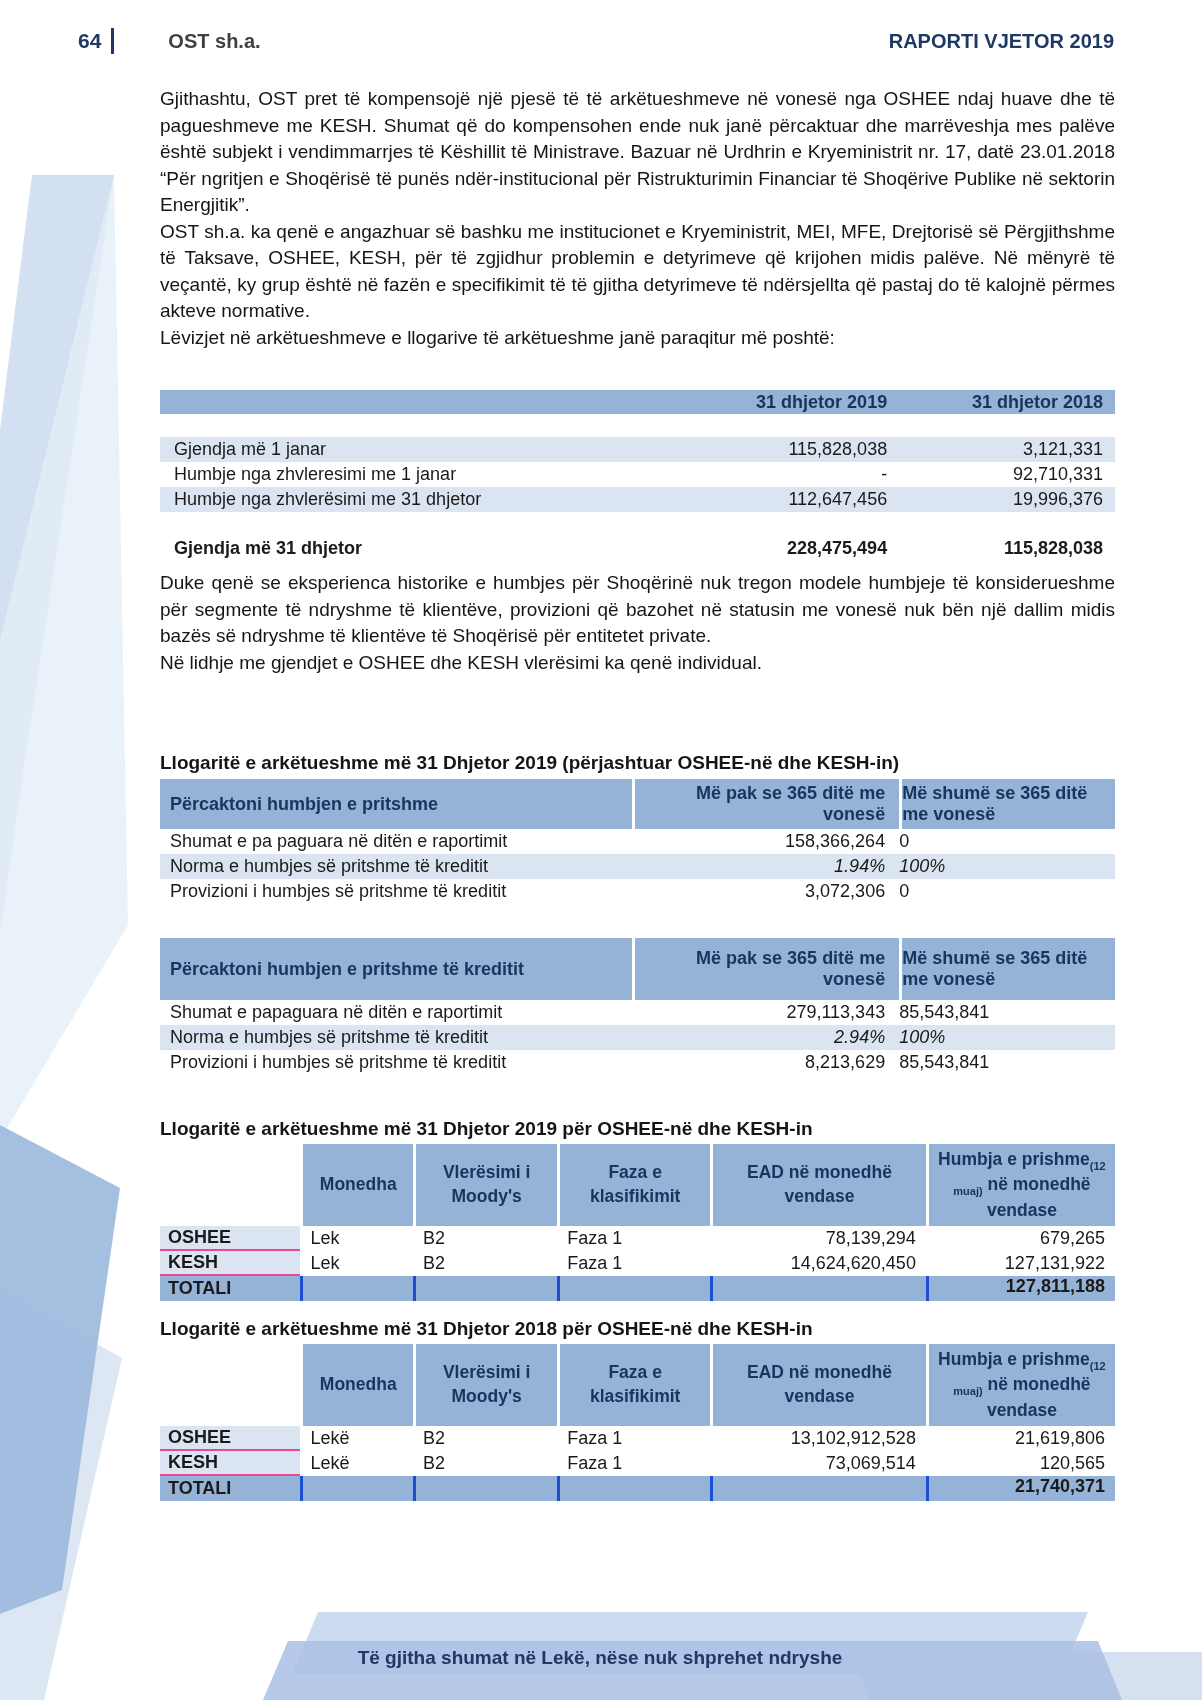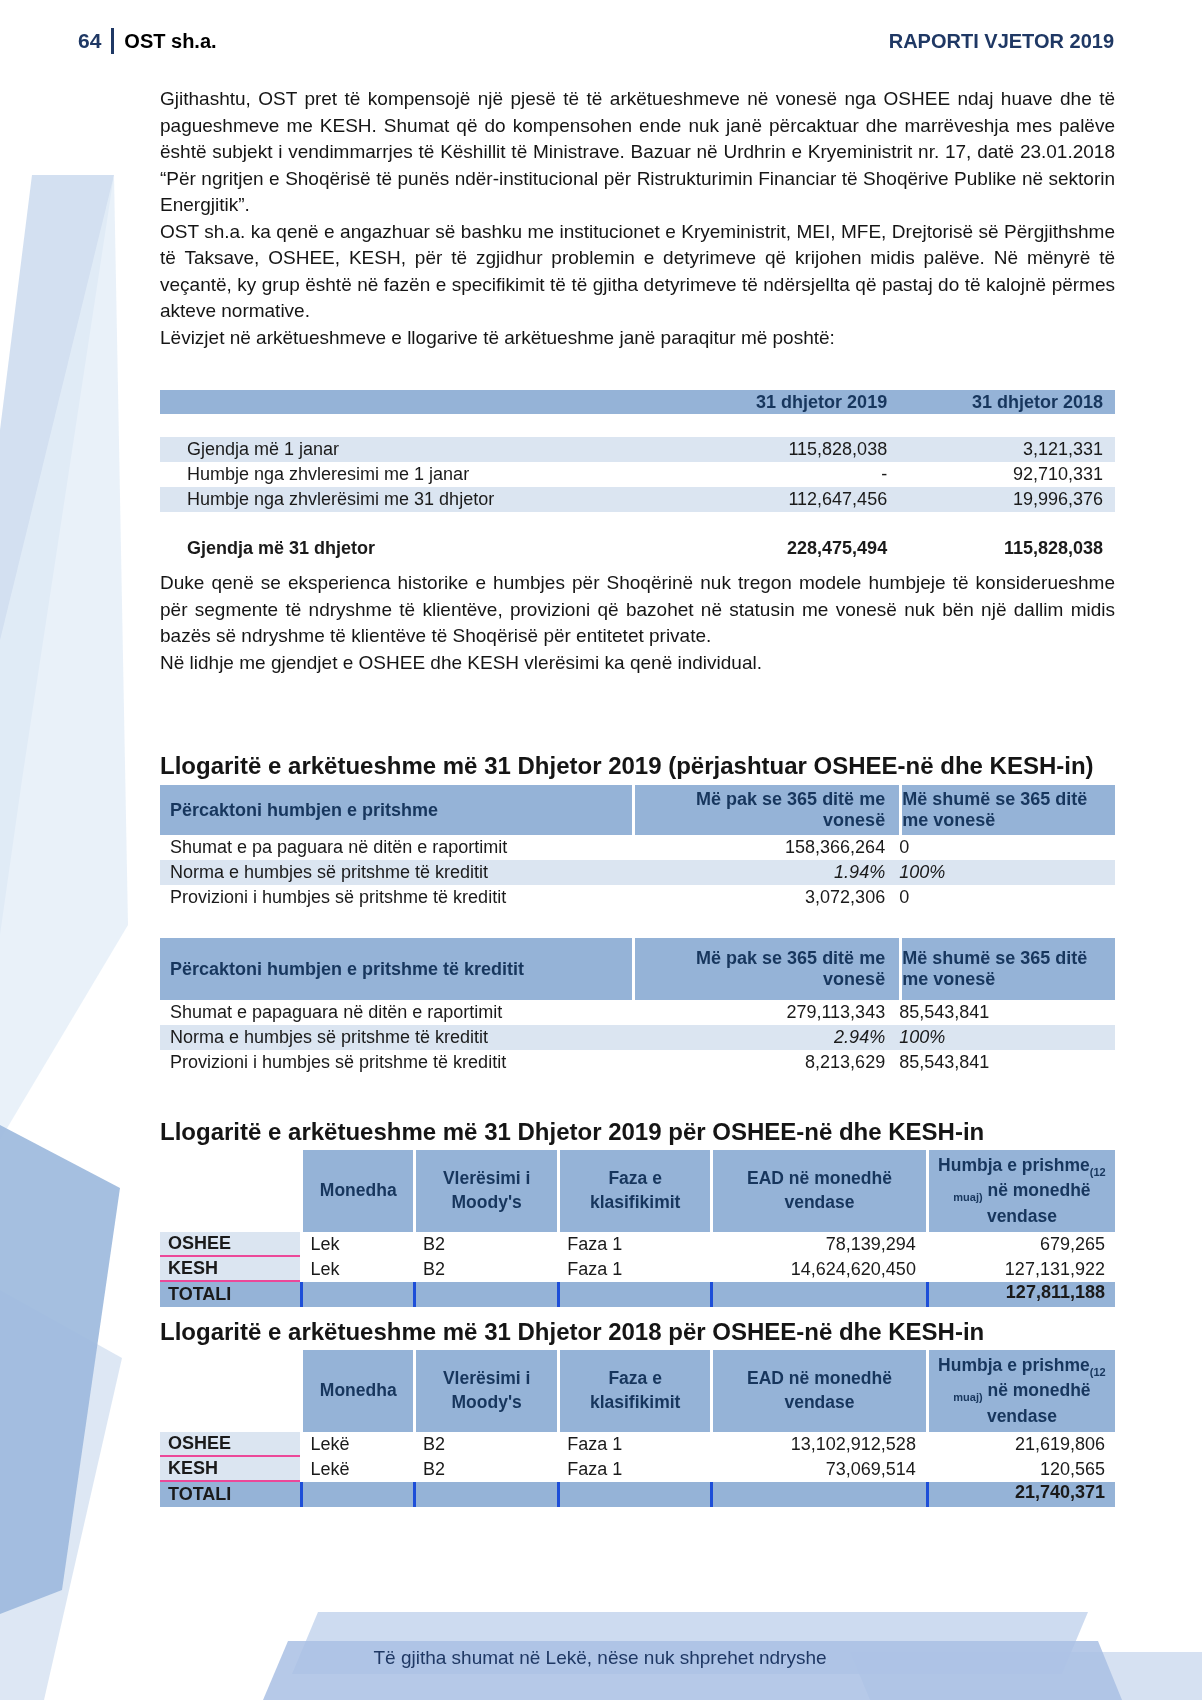--- a/index.html
+++ b/index.html
@@ -11,53 +11,53 @@
   .decor-svg { position:absolute; left:0; top:0; z-index:0; }
 
   
   .page-header {
     position:absolute; left:78px; right:88px; top:28px; z-index:2;
     display:flex; justify-content:space-between; align-items:center;
   }
   .hdr-left { display:flex; align-items:center; gap:10px; }
   .hdr-num { font-size:21px; font-weight:bold; color:#1F3864; }
   .hdr-bar { width:3px; height:26px; background:#1F3864; }
-  .hdr-company { font-size:20px; font-weight:bold; color:#000000; }
+  .hdr-company { font-size:20px; font-weight:bold; color:#404040;margin-left:44px; }
   .hdr-title { font-size:20px; font-weight:bold; color:#1F3864; }
 
   .section { position:absolute; left:160px; width:955px; z-index:1; }
 
   .para { font-size:19px; line-height:26.5px; text-align:justify; color:#151515; }
   .para + .para { margin-top:0; }
 
   
   .trow { display:flex; align-items:center; font-size:18px; }
   .num { text-align:right; }
 
   
   .t1-head { background:#95B3D7; height:24px; font-weight:bold; color:#17365D; }
-  .t1 .c1 { width:49.4%; padding-left:27px; }
+  .t1 .c1 { width:49.4%; padding-left:14px; }
   .t1 .c2 { width:28%;  padding-right:12px; text-align:right; }
   .t1 .c3 { width:22.6%; padding-right:12px; text-align:right; }
   .t1 .drow { height:25px; }
   .t1 .light { background:#DBE5F1; }
   .t1-total { font-weight:bold; height:25px; }
 
   
   .ecl .h { background:#95B3D7; font-weight:bold; color:#17365D; align-items:center; }
   .ecl .e1 { width:49.4%; padding-left:10px; }
   .ecl .e2 { width:28%;  padding-right:14px; text-align:right; }
   .ecl .e3 { width:22.6%; padding-right:4px; }
   .ecl .h .e2, .ecl .h .e3 { border-left:3px solid #fff; align-self:stretch;
       display:flex; align-items:center; justify-content:flex-end; }
   .ecl .drow { height:25px; }
   .ecl .light { background:#DBE5F1; }
   .ecl .it { font-style:italic; }
 
-  .tbl-title { font-size:24px; font-weight:bold; color:#151515; }
+  .tbl-title { font-size:19px; font-weight:bold; color:#151515; }
 
   
   .ok .h { background:transparent; }
   .ok .hcell { background:#95B3D7; font-weight:bold; color:#17365D; font-size:17.5px;
       display:flex; align-items:center; justify-content:center; text-align:center;
       align-self:stretch; border-left:3px solid #fff; padding:4px 6px; line-height:1.35; }
   .ok .hcell.first-h { border-left:none; background:transparent; }
   .ok .k0 { width:14.7%; } .ok .k1 { width:11.8%; } .ok .k2 { width:15.1%; }
   .ok .k3 { width:16%; }   .ok .k4 { width:22.6%; } .ok .k5 { width:19.8%; }
   .ok .drow { height:25px; }
@@ -67,21 +67,21 @@
   .ok .cell.num { padding-left:0; padding-right:10px; }
   .ok .total-row { background:#95B3D7; }
   .ok .total-row .label-cell { background:#95B3D7; font-weight:bold; border-bottom:none; }
   .ok .total-row .sep { border-left:3px solid #1d4ed8; align-self:stretch; }
   .ok .total-row .num { font-weight:bold; }
   .ok sub.muaj { font-size:11px; }
 
   
   .footer-note {
     position:absolute; left:250px; width:700px; top:1647px; z-index:2;
-    text-align:center; font-size:19px; font-weight:normal; color:#1F3864;
+    text-align:center; font-size:19px; font-weight:bold; color:#1F3864;
   }
 </style>
 </head>
 <body>
 
 <div class="page">
 
   <svg class="decor-svg" width="1202" height="1700" viewBox="0 0 1202 1700">
     <polygon points="32,175 114,175 22,780 0,935 0,430" fill="#CBDBEF" opacity="0.85"></polygon>
     <polygon points="114,175 128,925 0,1140 0,640" fill="#E4EDF7" opacity="0.8"></polygon>

